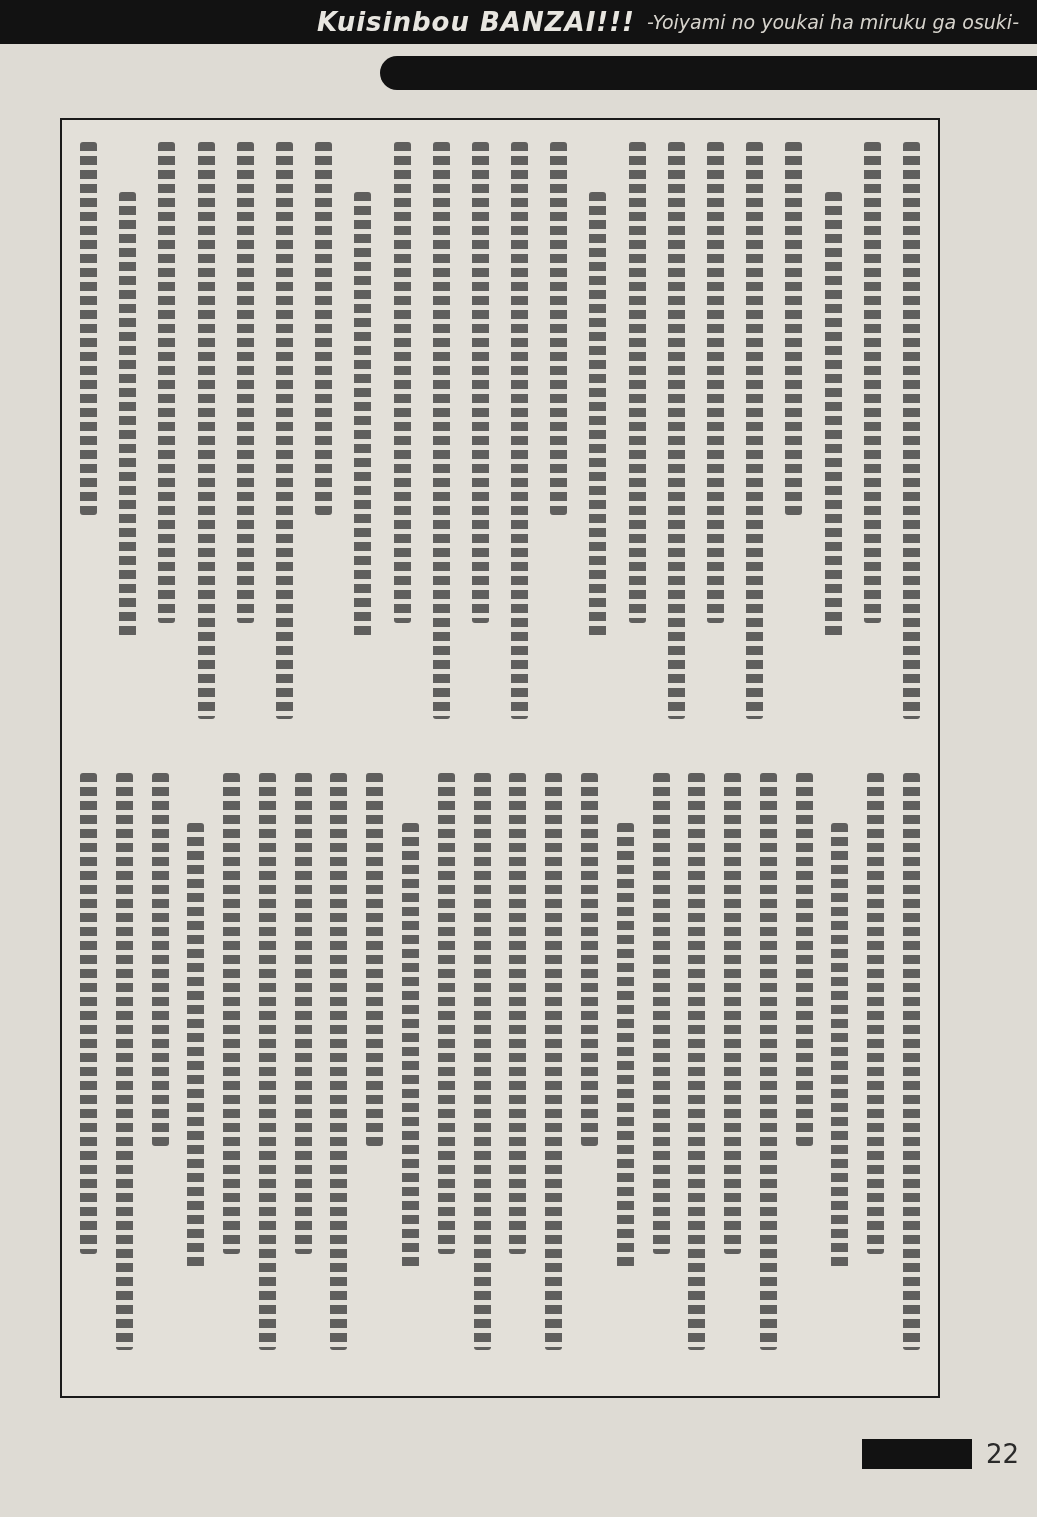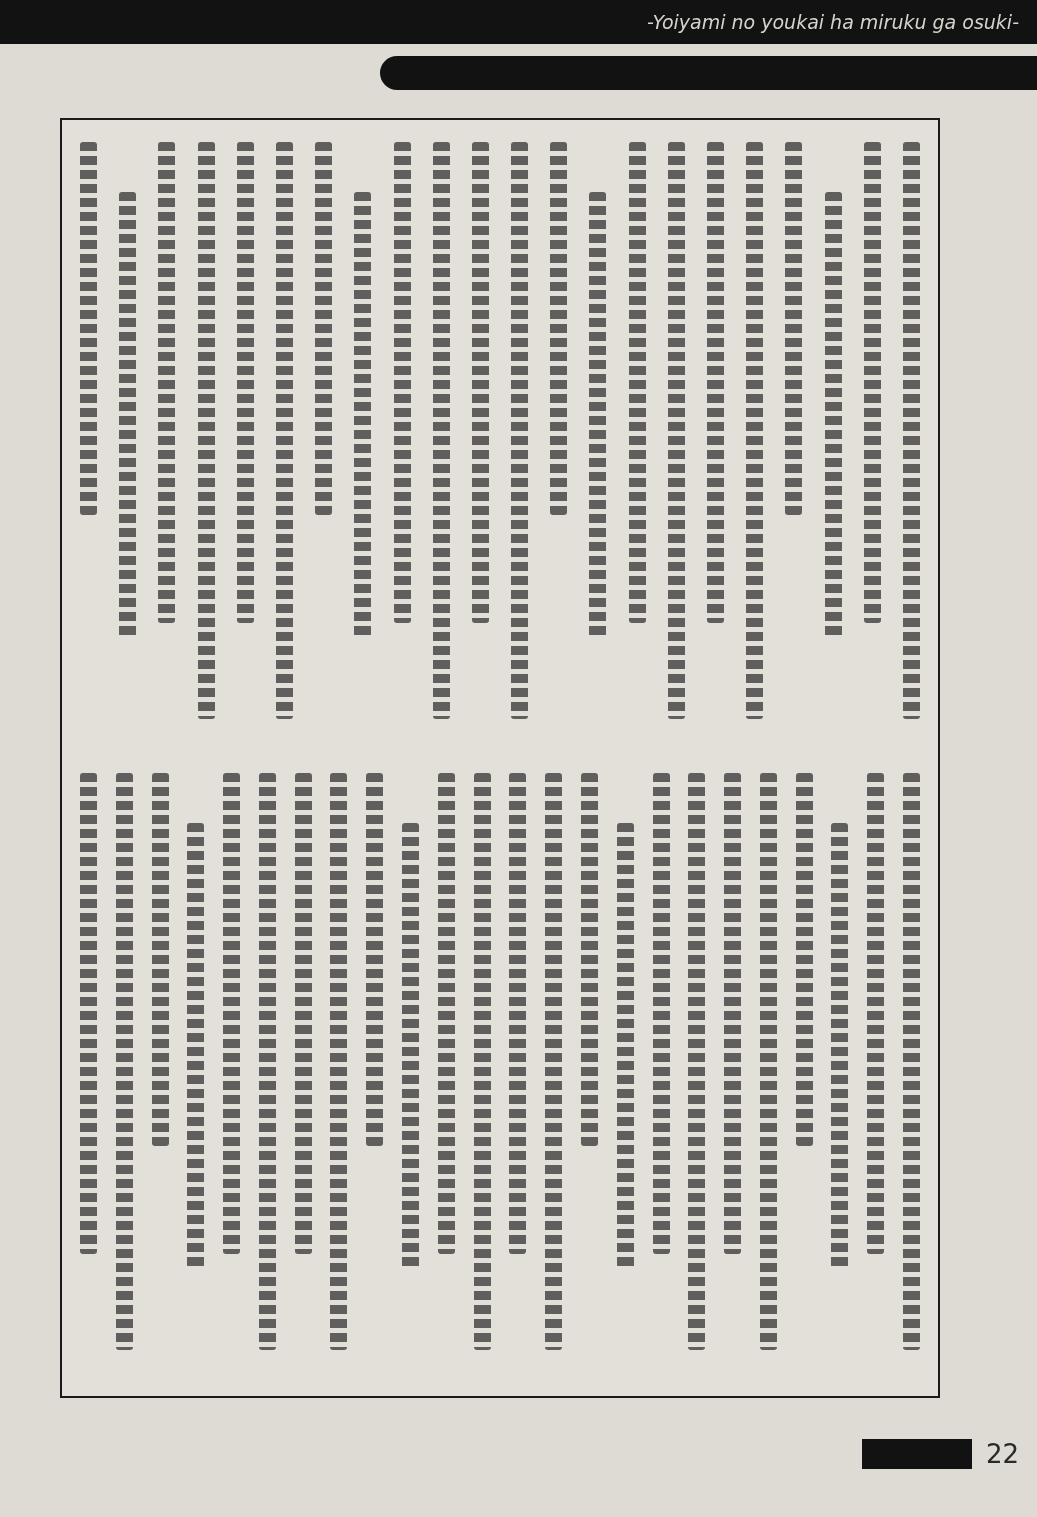--- a/index.html
+++ b/index.html
@@ -126,20 +126,21 @@
     color: #8a877f;
     letter-spacing: 0.5px;
   }
 </style>
 </head>
 <body>
 
 <div class="page">
 
   <div class="header-bar">
+    <span class="header-title">Kuisinbou BANZAI!!!</span>
     <span class="header-subtitle">-Yoiyami no youkai ha miruku ga osuki-</span>
   </div>
 
   <div class="header-accent"></div>
 
   <div class="redaction-note">[ Body text redacted — explicit content not reproduced ]</div>
 
   <div class="content-frame">
     <div class="col-region">
       <div class="col-row" id="row-top">

